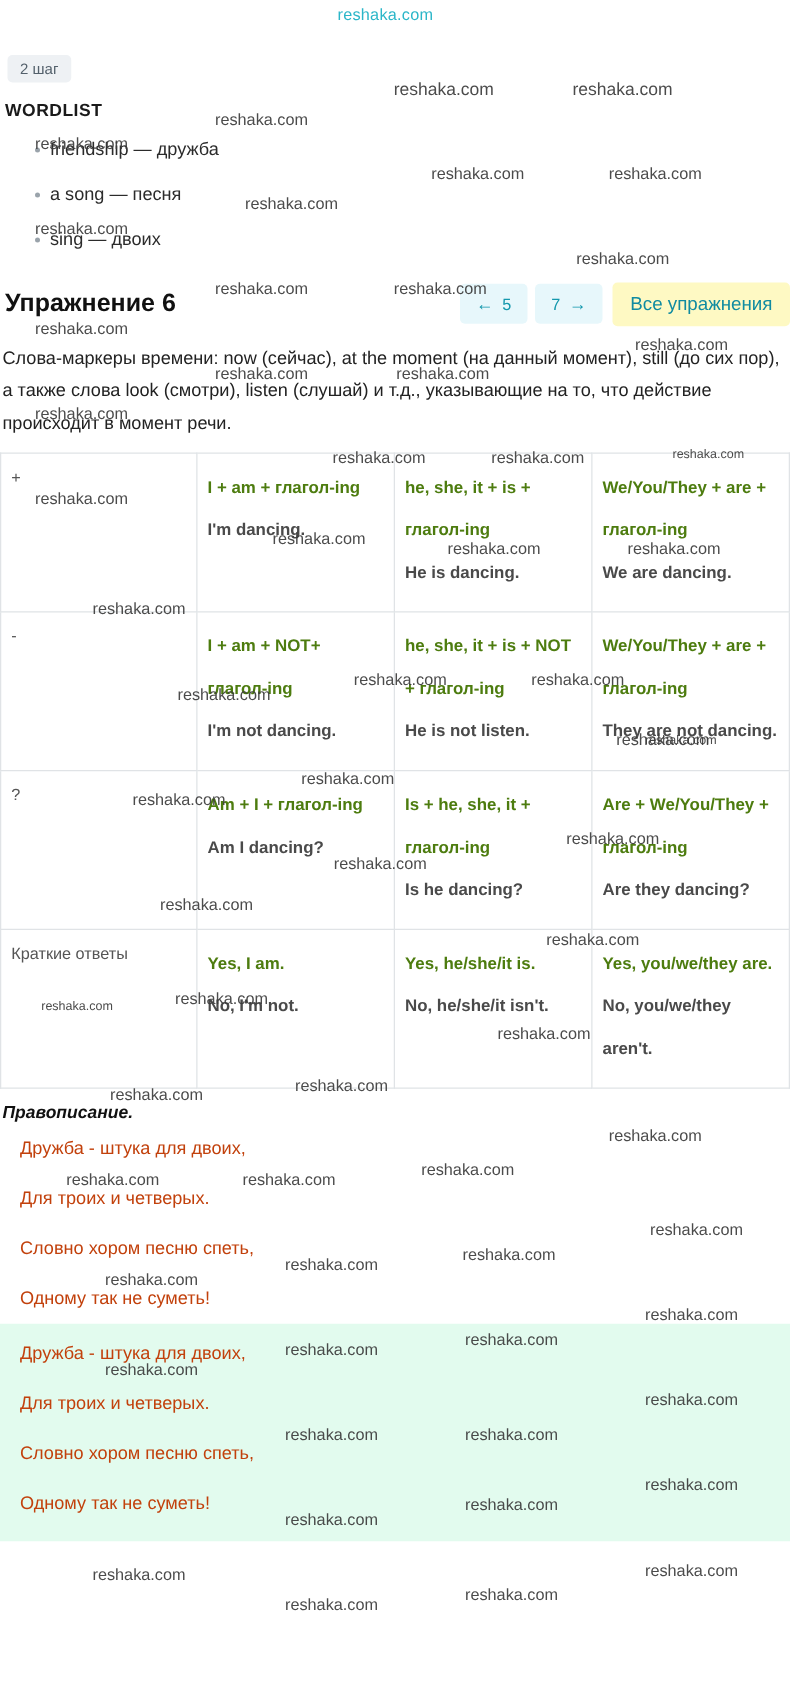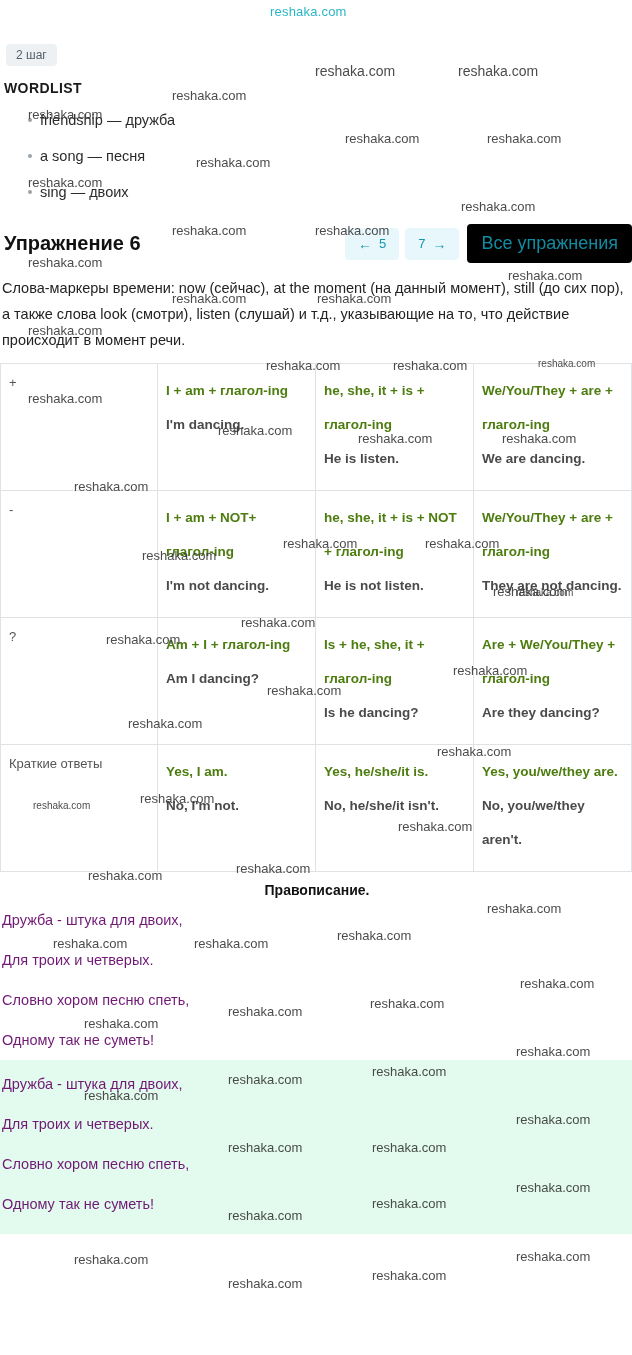--- a/index.html
+++ b/index.html
@@ -111,24 +111,24 @@
     background: #e7f7fb;
     color: #1498ad;
     border-radius: 4px;
     font-size: 13px;
     padding: 8px 13px;
     margin-left: 6px;
     border: none;
   }
   .nav-btn .arrow { font-size: 14px; }
   .all-btn {
-    background: #000000;
+    background: #fef9c3;
     color: #108ba1;
     border-radius: 4px;
-    font-size: 18px;
+    font-size: 15px;
     padding: 9px 14px;
     margin-left: 8px;
     border: none;
     white-space: nowrap;
   }
 
   .para {
     font-size: 14.5px;
     line-height: 26px;
     color: #222;
@@ -173,31 +173,31 @@
     font-weight: bold;
   }
   td.sign-label {
     font-size: 14px;
     color: #333;
     line-height: 42px;
   }
 
   
   .spell-title {
+    font-style: italic;
     font-weight: bold;
     font-size: 14px;
     margin: 10px 0 2px 2px;
     color: #111;
-    text-align: center;
   }
   .verse-line {
     font-size: 14.5px;
     line-height: 40px;
-    color: #701a75;
-    padding-left: 2px;
+    color: #c2410c;
+    padding-left: 16px;
   }
   .verse-block.highlight {
     background: #e2fbee;
     padding: 4px 0 10px 0;
   }
 </style>
 </head>
 <body>
 
 <div class="page">
@@ -232,21 +232,21 @@
   <table class="grammar">
     <tbody>
       <tr>
         <td class="sign">+</td>
         <td class="col">
           <span class="hd">I + am + глагол-ing</span>
           <span class="ex">I'm dancing.</span>
         </td>
         <td class="col">
           <span class="hd">he, she, it + is + глагол-ing</span>
-          <span class="ex">He is listen.</span>
+          <span class="ex">He is dancing.</span>
         </td>
         <td class="col">
           <span class="hd">We/You/They + are + глагол-ing</span>
           <span class="ex">We are dancing.</span>
         </td>
       </tr>
       <tr>
         <td class="sign">-</td>
         <td class="col">
           <span class="hd">I + am + NOT+ глагол-ing</span>

